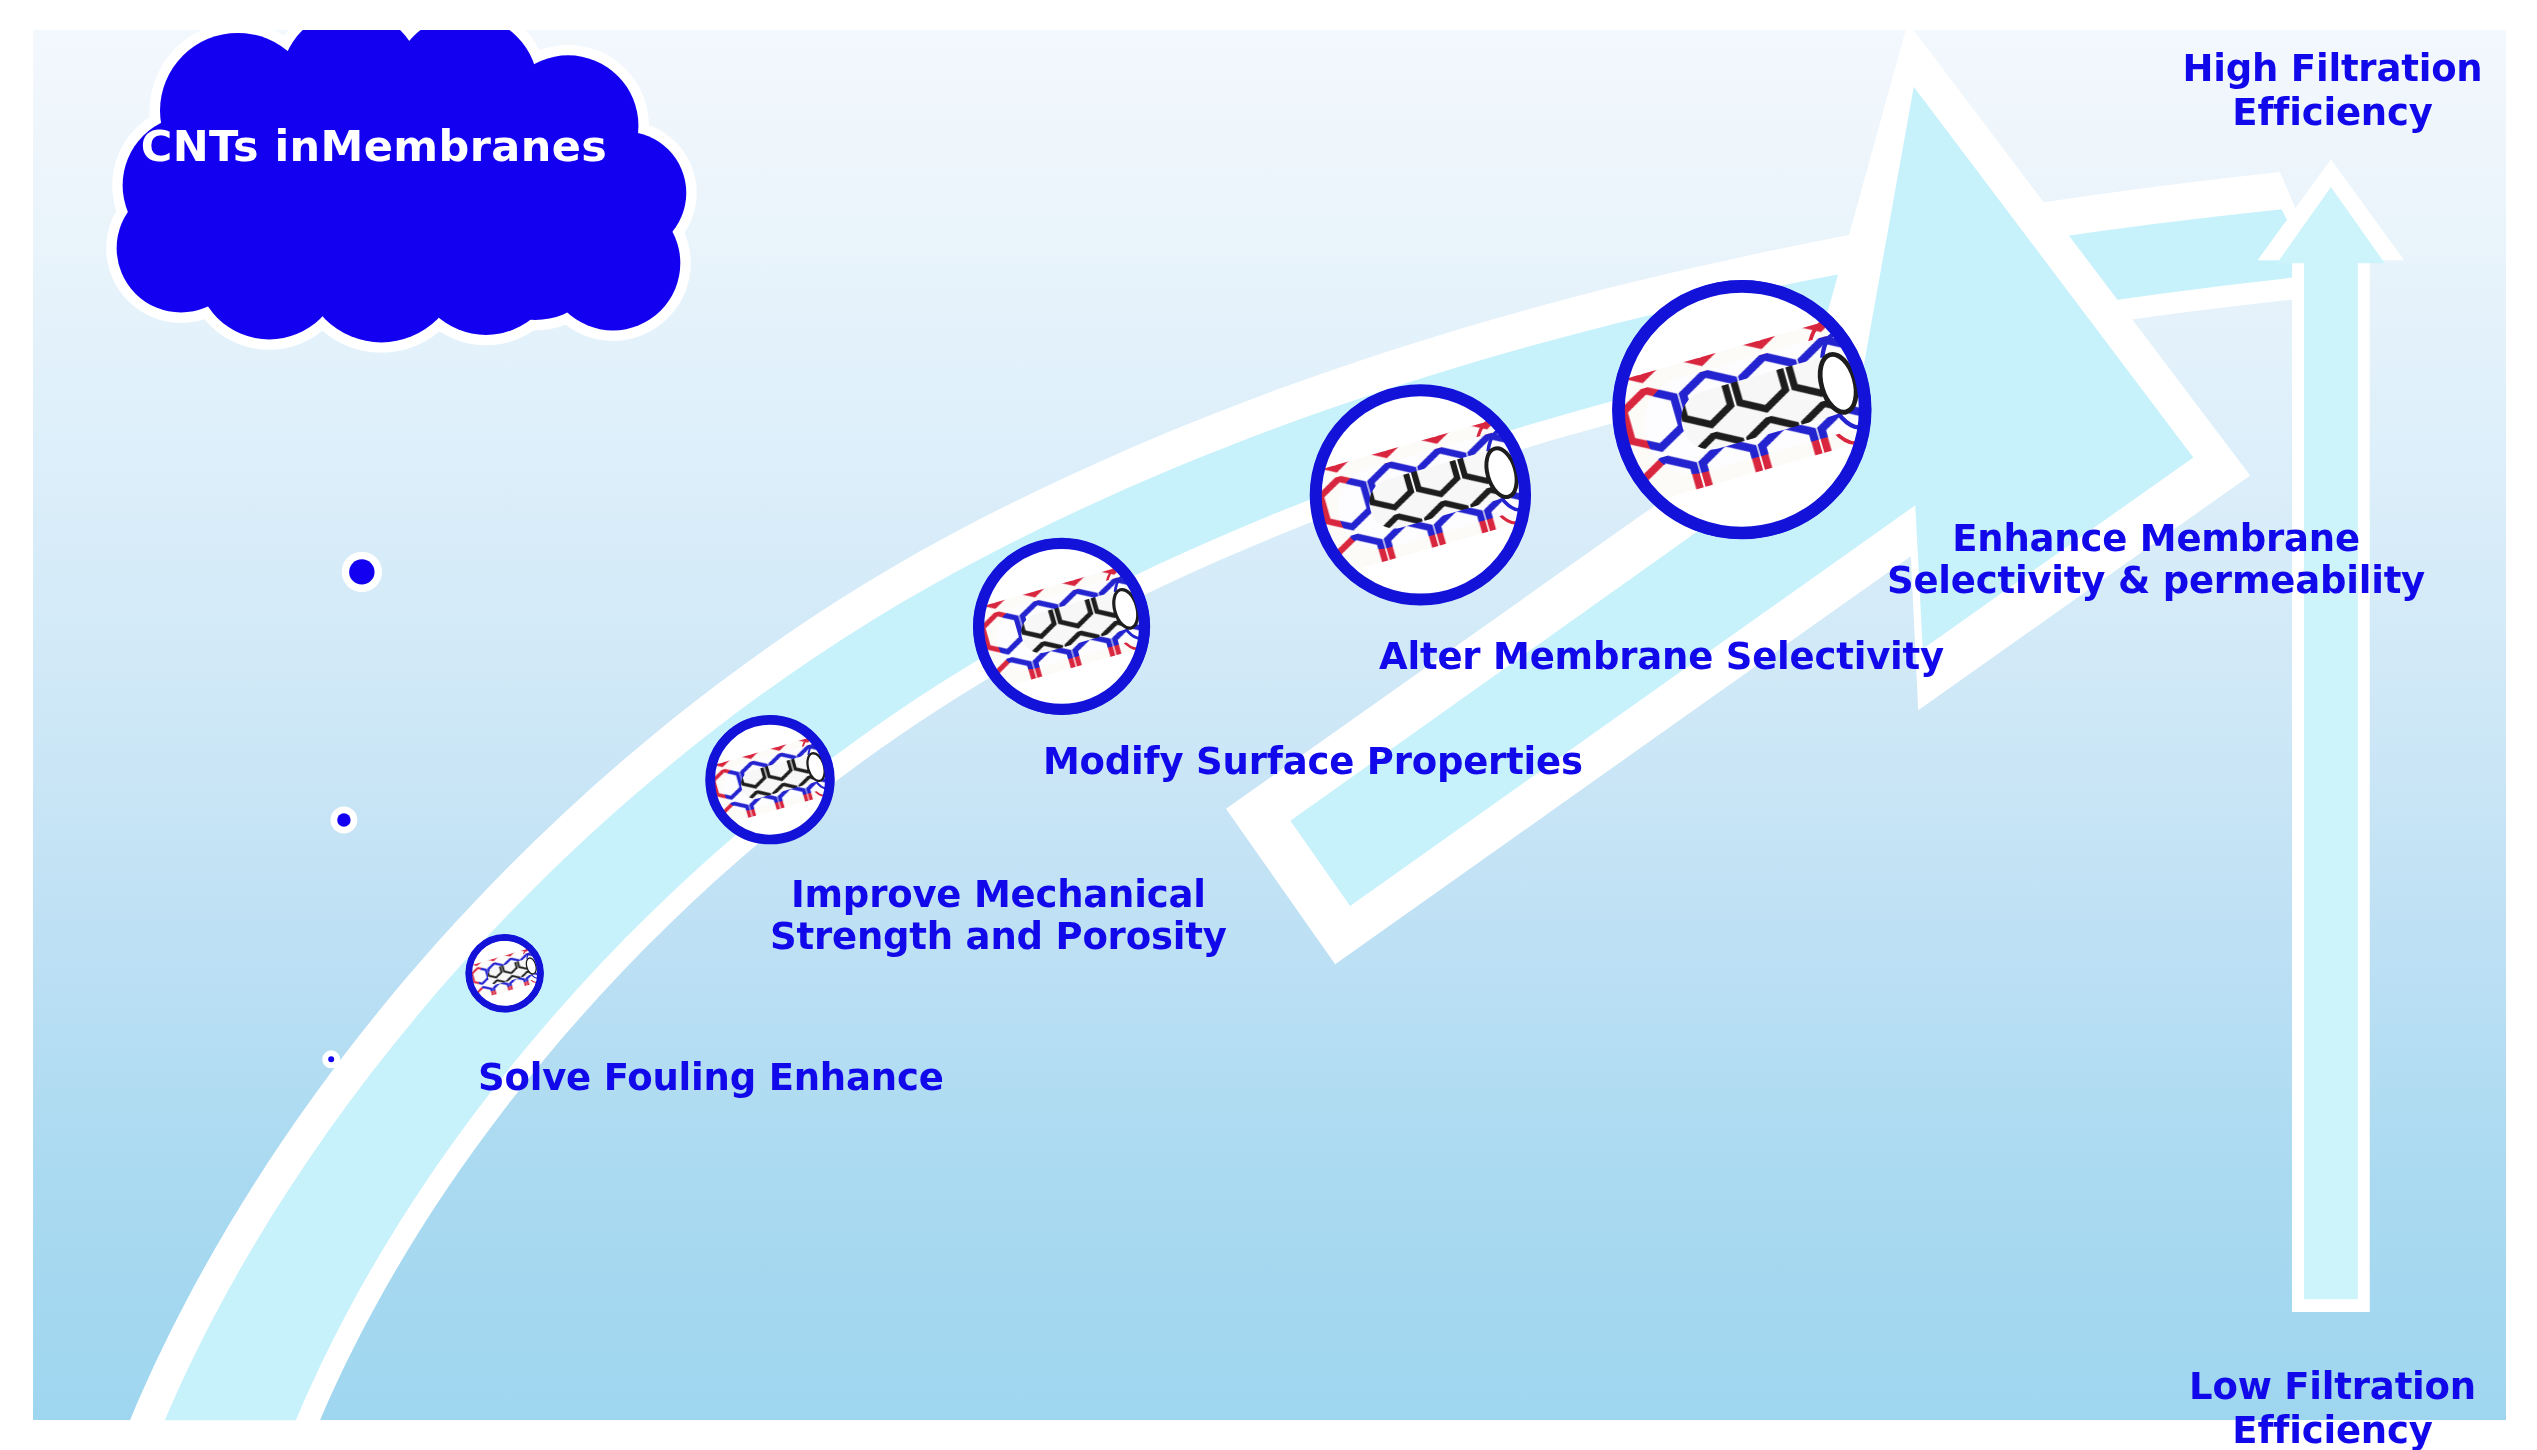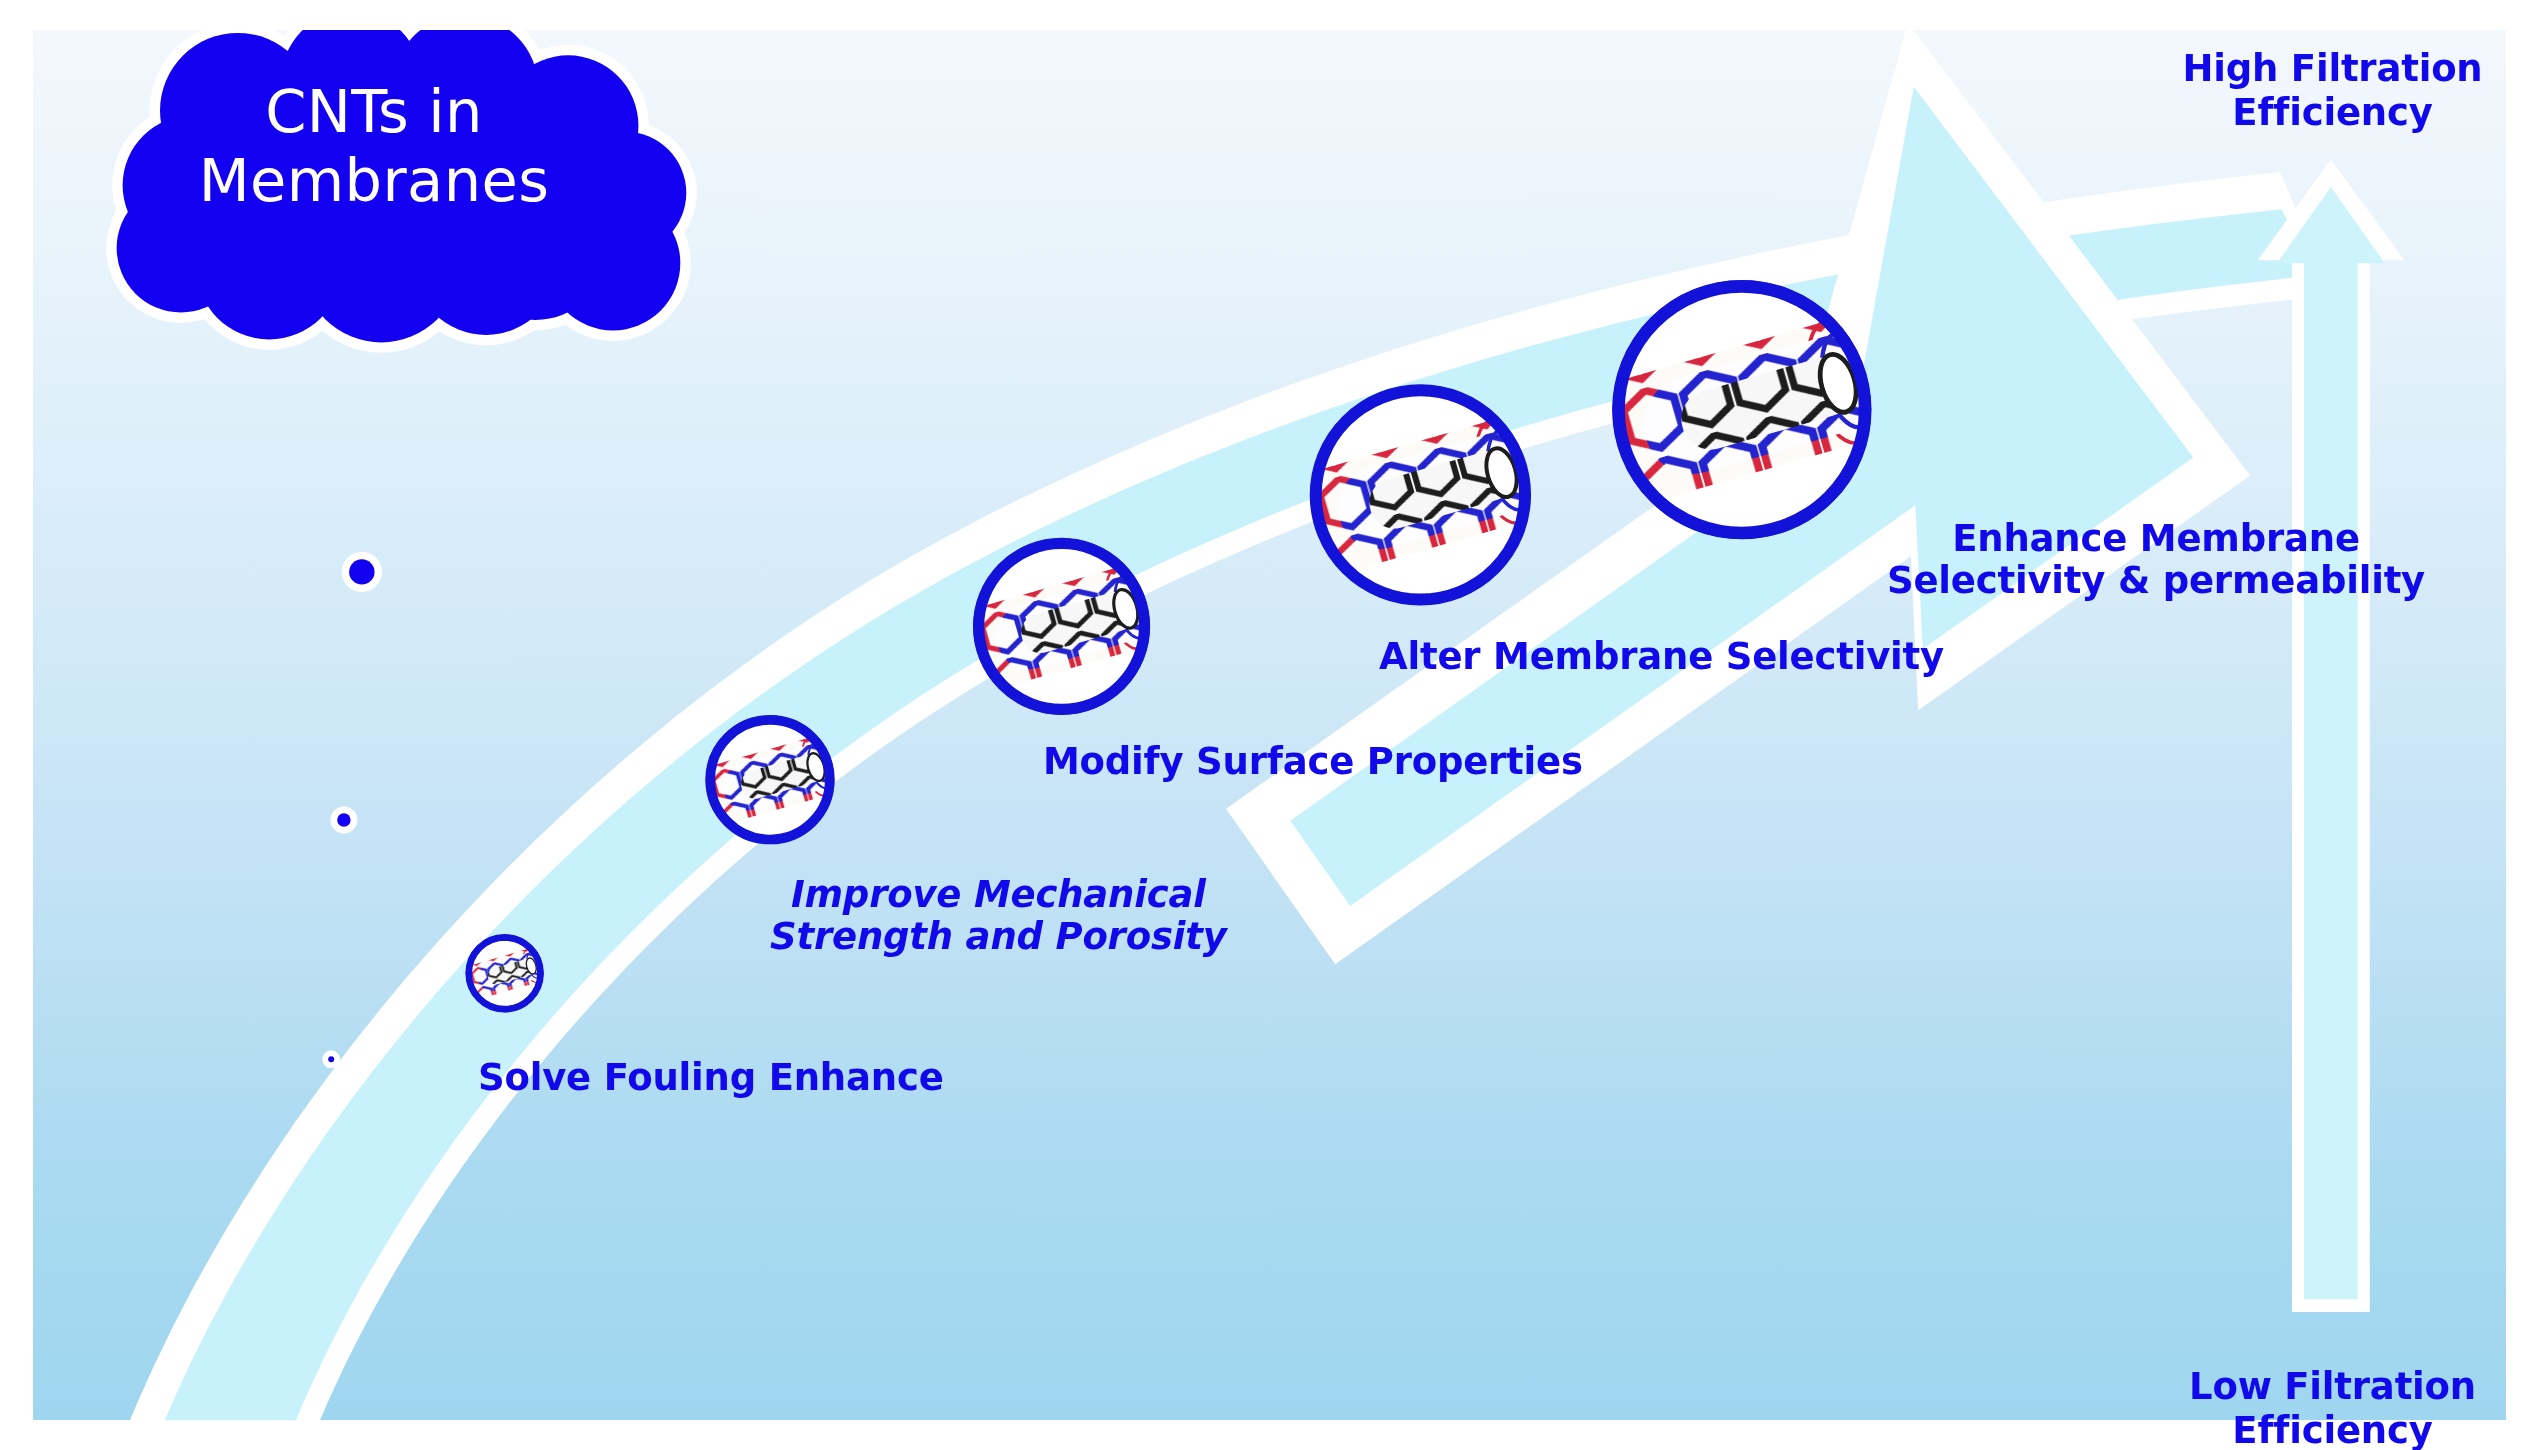--- a/index.html
+++ b/index.html
@@ -9,29 +9,29 @@
 
   
   #panel{position:absolute;left:33px;top:30px;width:2473px;height:1390px;
          background:linear-gradient(180deg,
             #f3f8fd 0%, #eaf4fb 14%, #ddeffa 30%,
             #cfe8f7 48%, #bde0f4 66%, #aadaf1 82%, #9fd6ef 100%);}
 
   
   #art{position:absolute;left:0;top:0;width:2538px;height:1451px;}
   #cloud-text{position:absolute;left:45px;top:22.4px;width:658px;height:247px;
-      display:flex;flex-direction:column;align-items:center;justify-content:center;
-      color:#ffffff;font-weight:normal;font-size:59px;line-height:1.17;
+      display:flex;flex-direction:row;align-items:center;justify-content:center;
+      color:#ffffff;font-weight:bold;font-size:43px;line-height:1.17;
       letter-spacing:0.4px;text-align:center;pointer-events:none;}
 
   
   .stage-label{position:absolute;color:#1209ea;font-weight:bold;
       font-size:37px;line-height:1.14;white-space:pre-line;letter-spacing:-0.2px;margin-top:16px;}
   #lbl-0{left:478px;top:1041px;}
-  #lbl-1{left:770px;top:858px;text-align:center;font-style:italic;}
+  #lbl-1{left:770px;top:858px;text-align:center;}
   #lbl-2{left:1043px;top:725px;}
   #lbl-3{left:1379px;top:620px;}
   #lbl-4{left:1887px;top:502px;text-align:center;}
 
   
   .eff-label{position:absolute;color:#1209ea;font-weight:bold;font-size:37px;
       line-height:1.2;text-align:center;white-space:pre-line;letter-spacing:-0.2px;margin-top:36px;}
   #eff-high{left:2153px;top:10.5px;width:359px;}
   #eff-low{left:2153px;top:1329px;width:359px;}
 </style>

